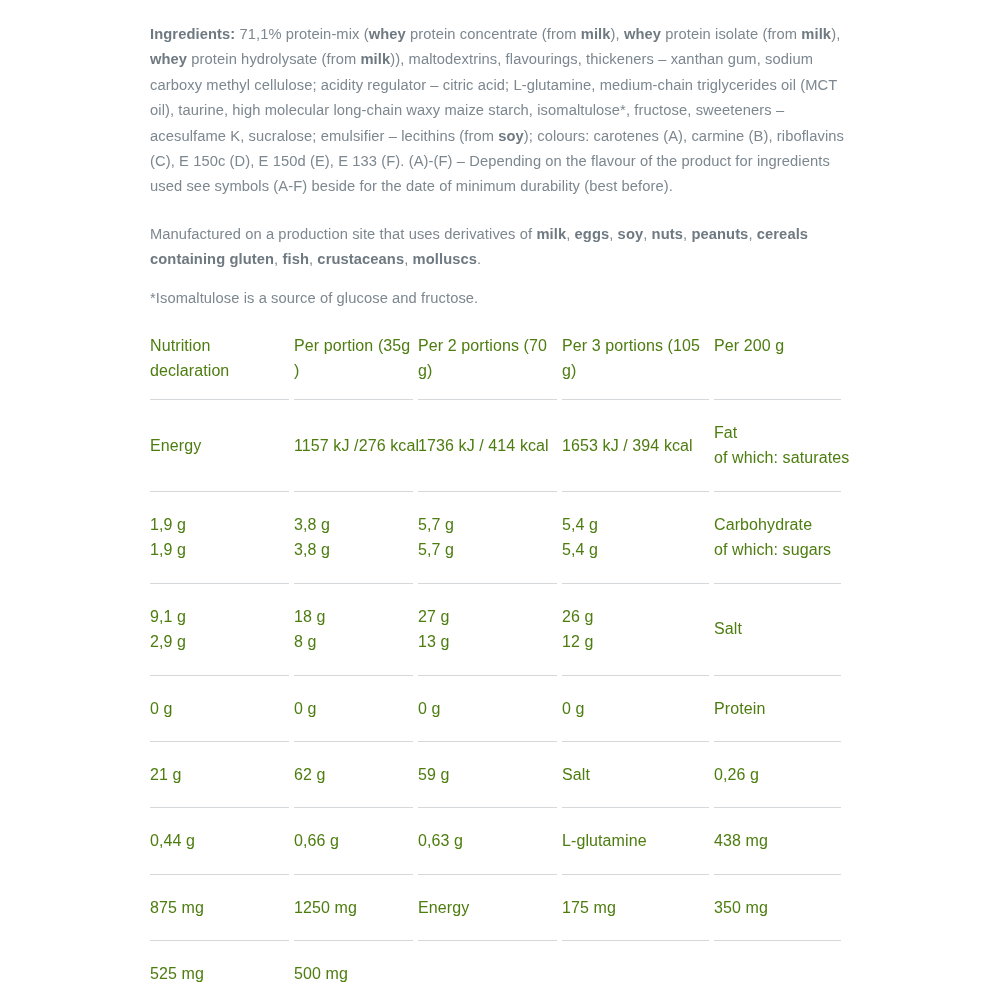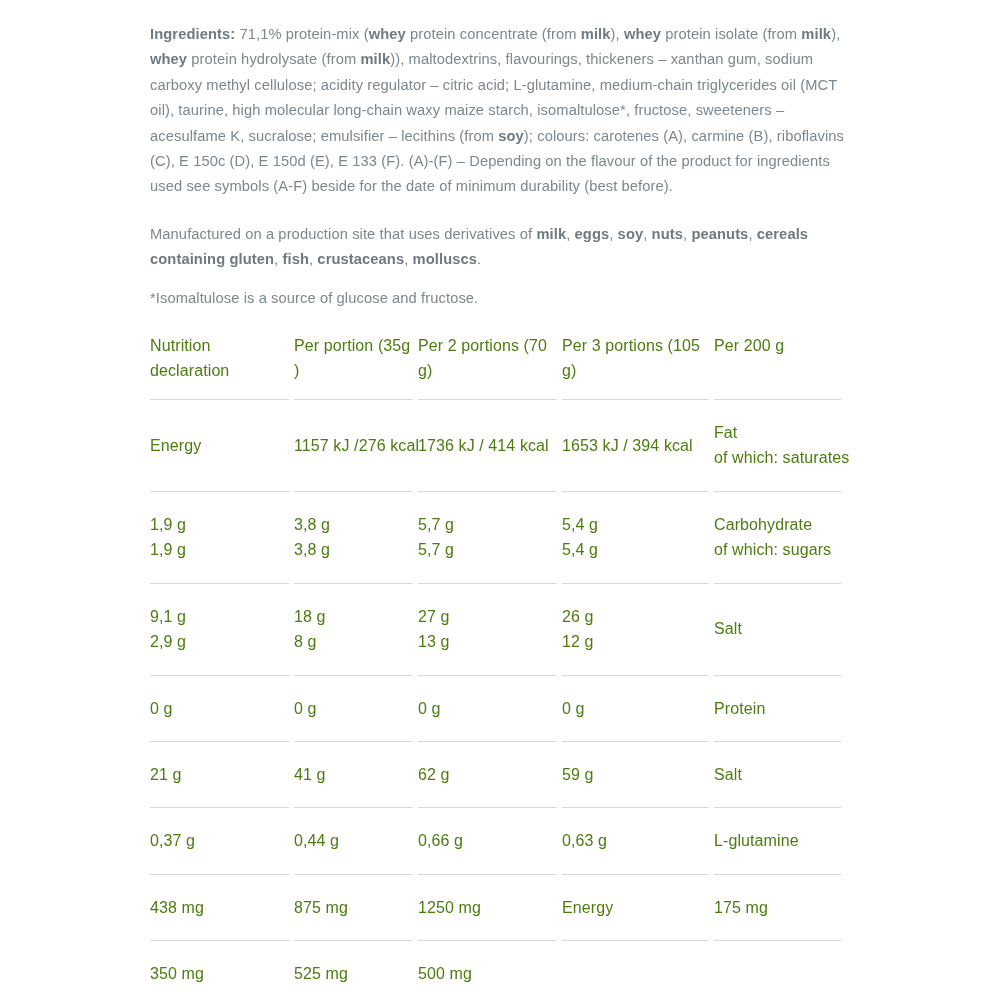--- a/index.html
+++ b/index.html
@@ -110,33 +110,30 @@
       <div class="cell td">
         <div class="line">0 g</div>
       </div>
       <div class="cell td">
         <div class="line">Protein</div>
       </div>
       <div class="cell td">
         <div class="line">21 g</div>
       </div>
       <div class="cell td">
-        <div class="line">41 g</div>
-      </div>
-      <div class="cell td">
         <div class="line">62 g</div>
       </div>
       <div class="cell td">
         <div class="line">59 g</div>
       </div>
       <div class="cell td">
         <div class="line">Salt</div>
       </div>
       <div class="cell td">
-        <div class="line">0,37 g</div>
+        <div class="line">0,26 g</div>
       </div>
       <div class="cell td">
         <div class="line">0,44 g</div>
       </div>
       <div class="cell td">
         <div class="line">0,66 g</div>
       </div>
       <div class="cell td">
         <div class="line">0,63 g</div>
       </div>

